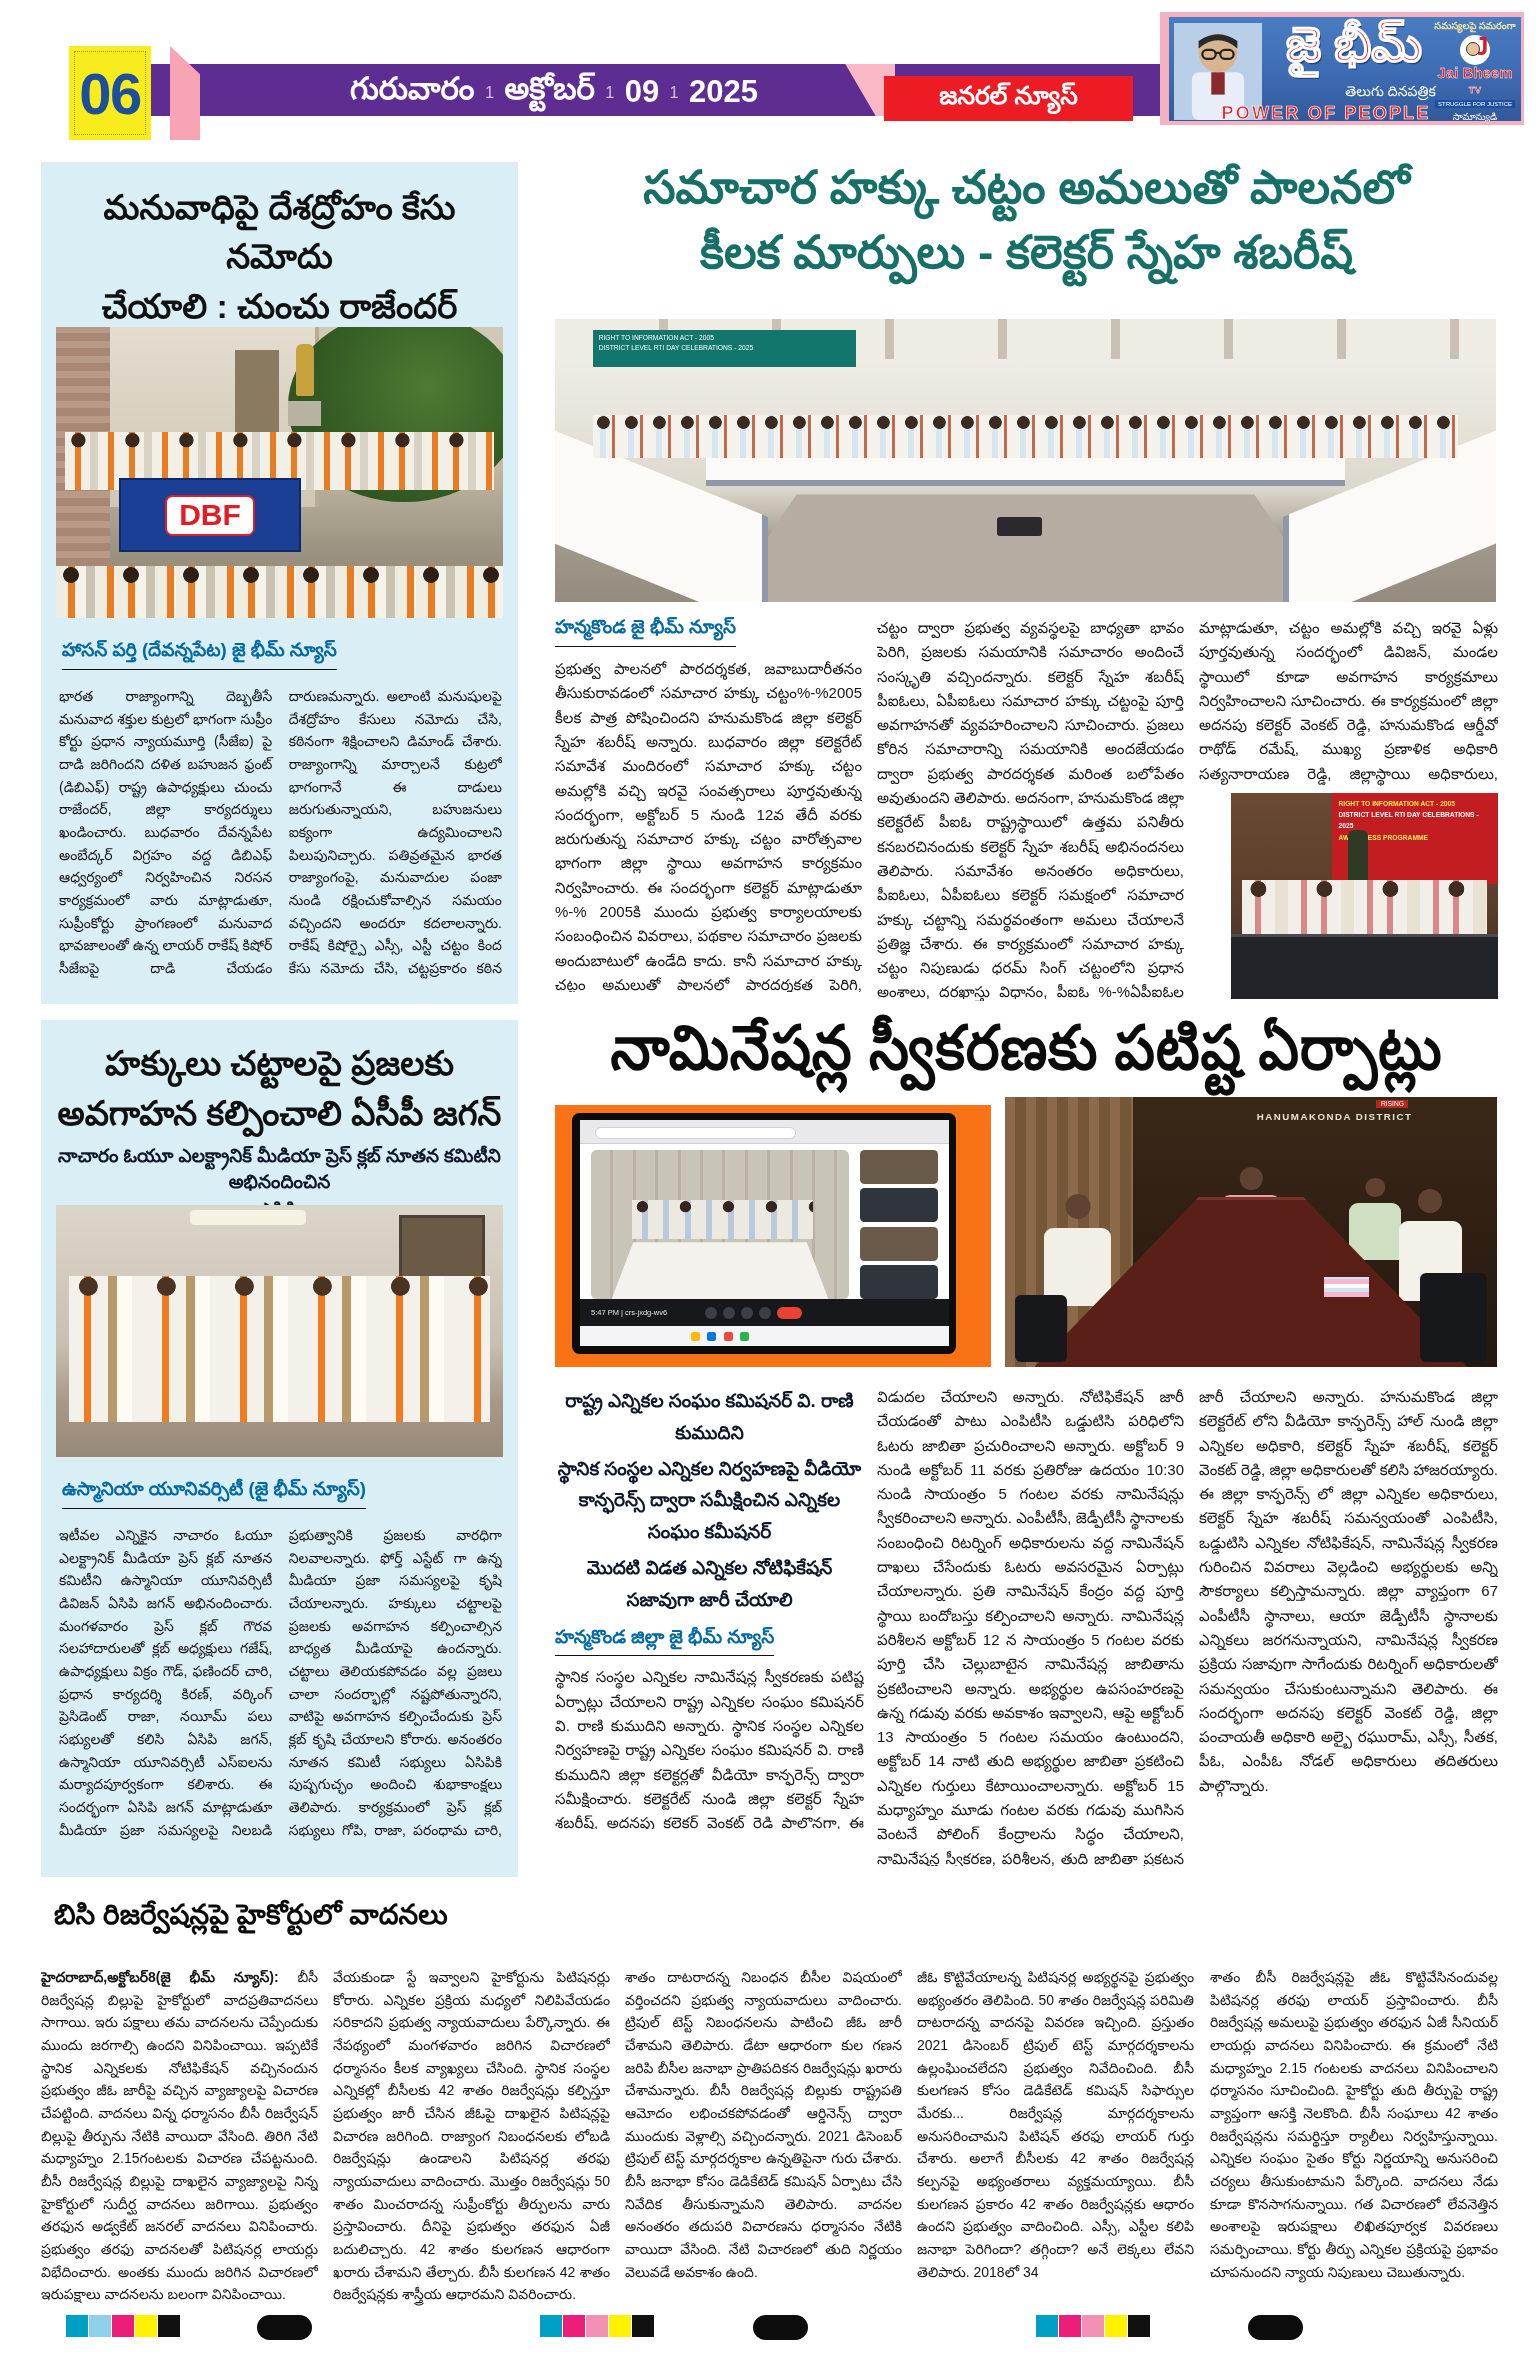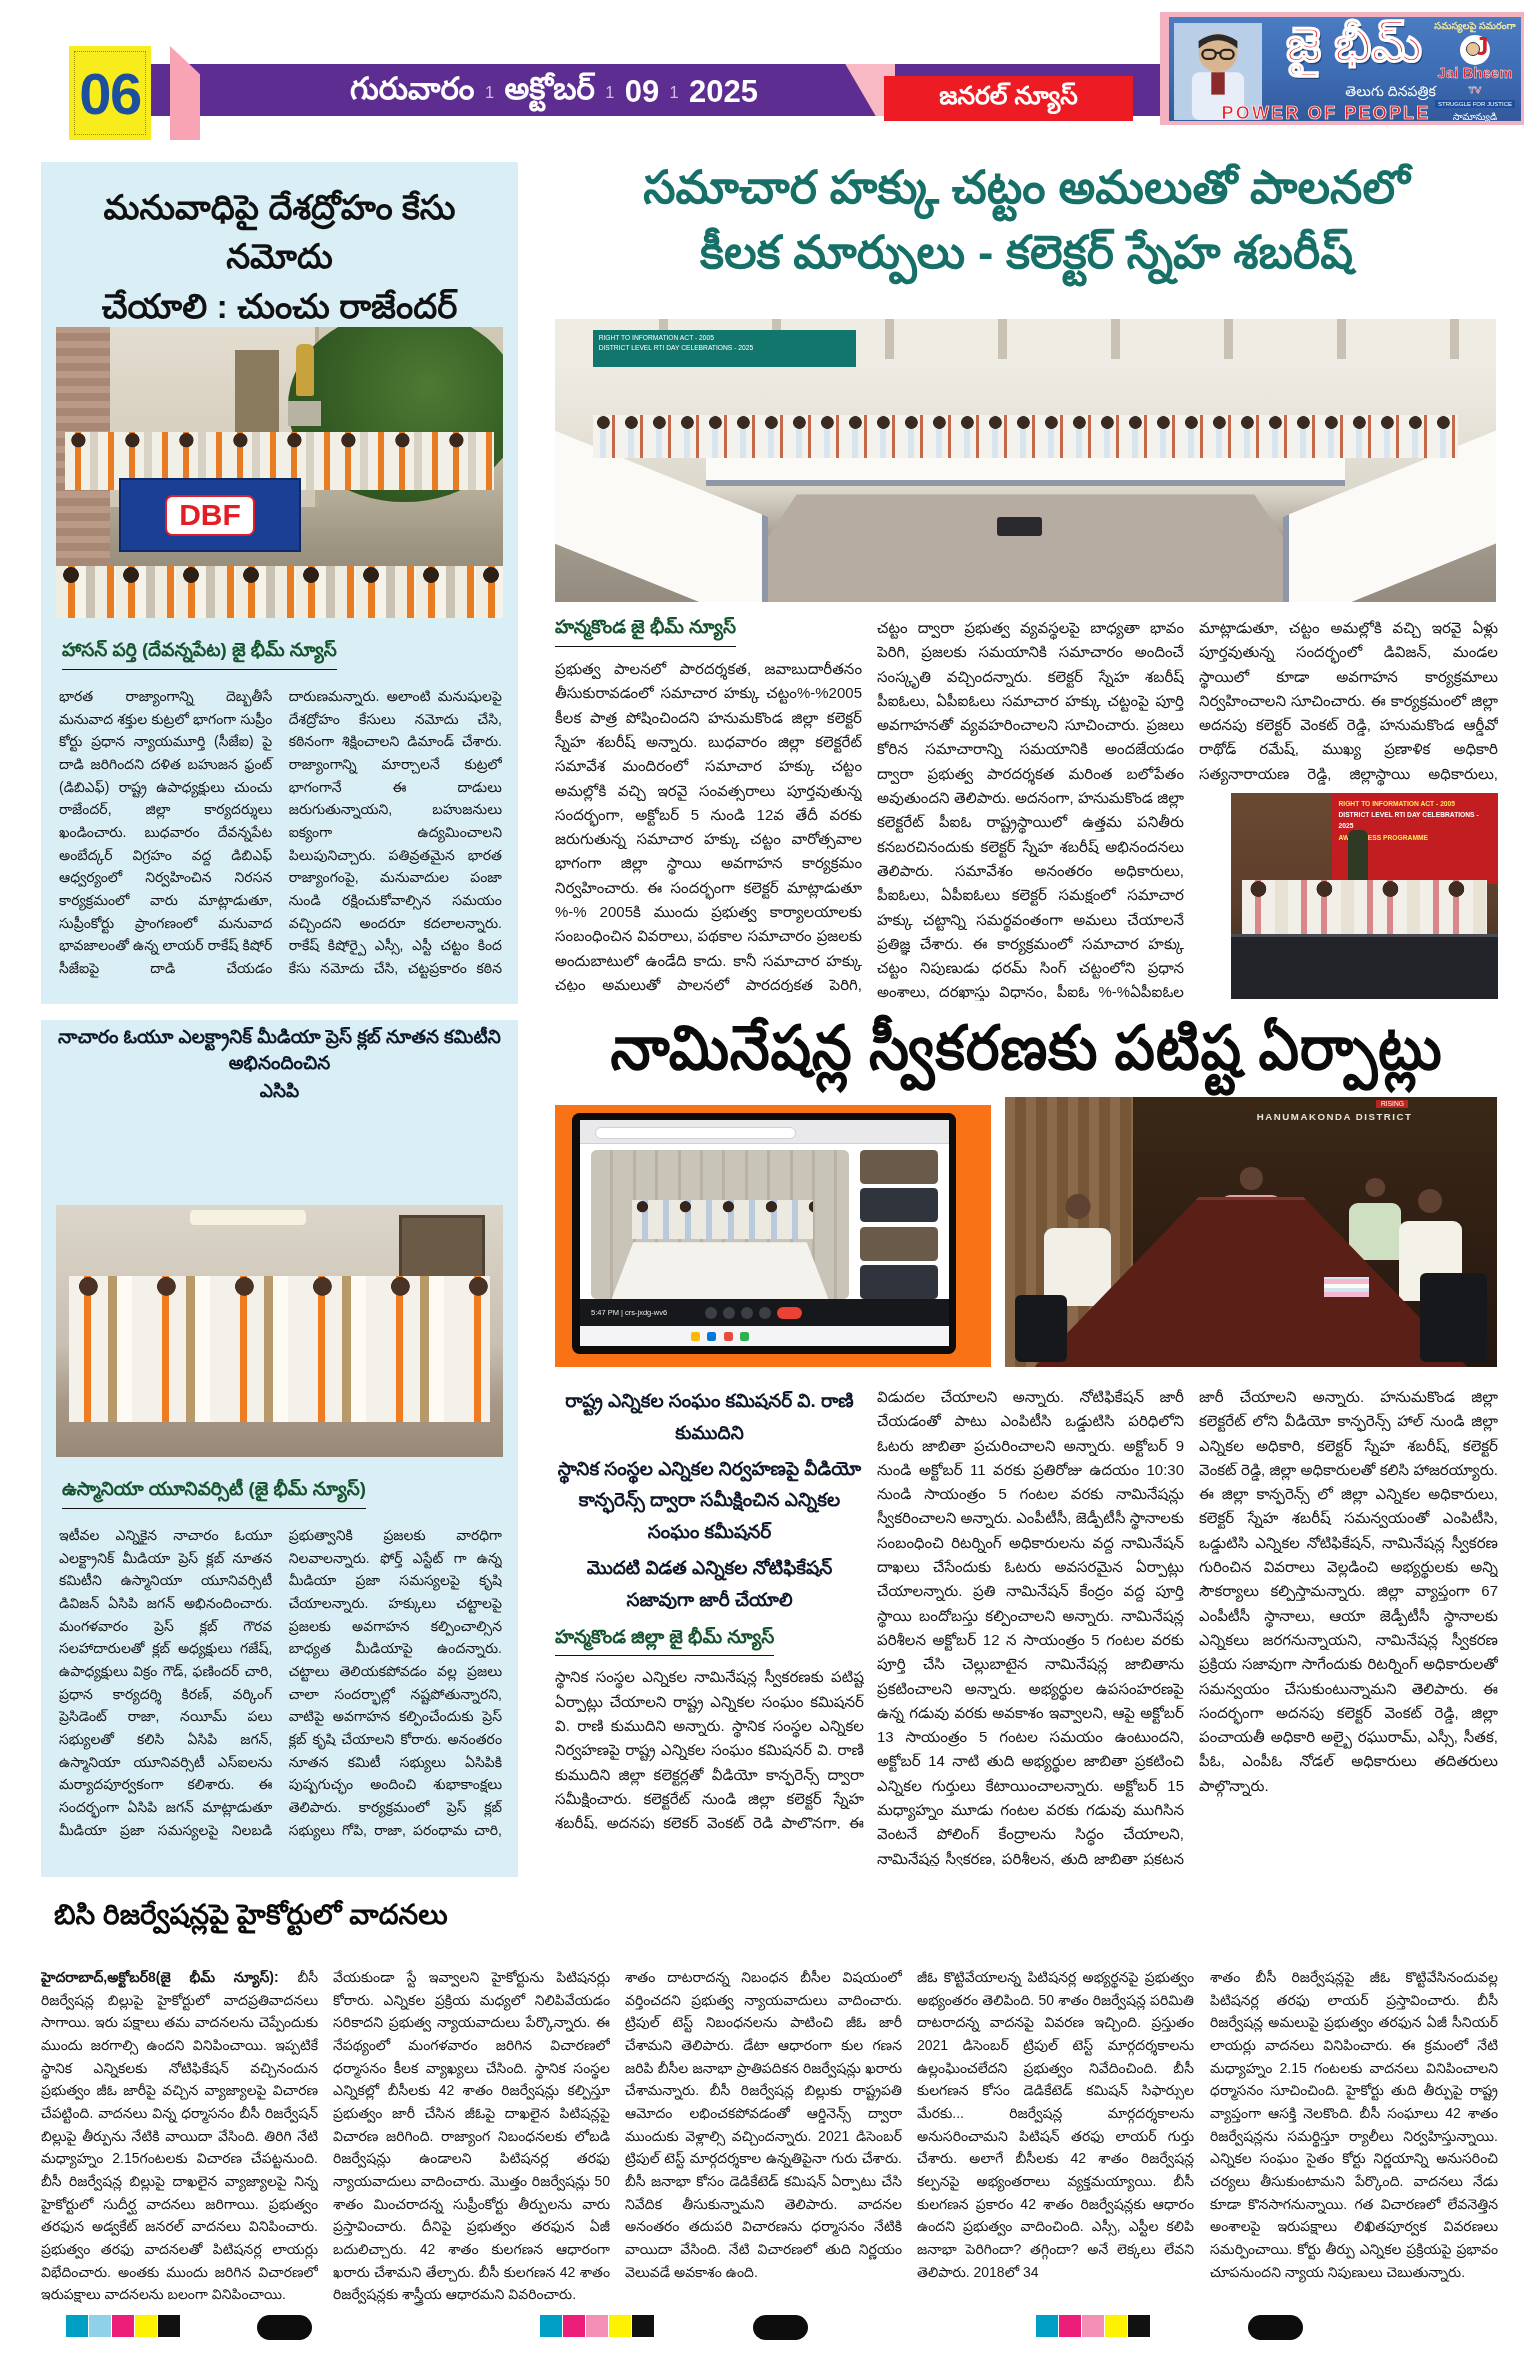--- a/index.html
+++ b/index.html
@@ -38,21 +38,21 @@
   .mh-logo .j{position:absolute;right:1.5px;top:-3px;color:#d21f26;font-size:25px;font-weight:bold;}
   .mh-logo .face{position:absolute;left:6px;top:6.7px;width:12px;height:12px;border-radius:50%;background:#e8c49a;border:1.5px solid #333;}
   .mh-tv-name{color:#e2232b;font-size:15px;font-weight:bold;-webkit-text-stroke:0.4px #fff;line-height:1;}
   .mh-tv-strip{display:inline-block;background:#1d4f9f;color:#fff;font-size:6px;padding:0.7px 3px;}
   .mh-tv{color:#e2232b;font-weight:bold;font-size:9.7px;}
   .mh-right-bottom{color:#fff;font-size:9.7px;margin-top:2.2px;}
   
   .panel{background:#daeef5;}
   .hl-black{font-weight:bold;color:#111;text-align:center;}
   .sub-blue{color:#0f172a;font-weight:bold;text-align:center;}
-  .byline{font-weight:bold;font-size:18.6px;color:#14532d;display:inline-block;
+  .byline{font-weight:bold;font-size:18.6px;color:#0369a1;display:inline-block;
      border-bottom:1.5px solid #111;padding-bottom:3.7px;}
   .bodytext{font-size:14px;line-height:1.62;text-align:justify;color:#141414;overflow:hidden;}
   .twocol{column-count:2;column-gap:16.4px;}
   
   .photo{overflow:hidden;position:absolute;}
   .heads-row{position:absolute;background-repeat:repeat-x;}
   
   .ph1{background:linear-gradient(180deg,#cfc9b6 0%,#c4bca6 45%,#9d9582 75%,#8a8270 100%);}
   .ph1-bldg{position:absolute;left:0;top:0;width:58%;height:62%;
      background:linear-gradient(180deg,#e3ddd0,#cfc6b4);border-right:4.5px solid #b9ac94;}
@@ -234,20 +234,24 @@
            background-size:60px 100%;"></div>
     </div>
 
     <div style="position:absolute;left:21px;top:477px;">
       <span class="byline">హాసన్ పర్తి (దేవన్నపేట) జై భీమ్ న్యూస్</span>
     </div>
     <div class="bodytext twocol" style="position:absolute;left:18px;top:523px;width:443px;height:307px;">భారత రాజ్యాంగాన్ని దెబ్బతీసే మనువాద శక్తుల కుట్రలో భాగంగా సుప్రీం కోర్టు ప్రధాన న్యాయమూర్తి (సీజేఐ) పై దాడి జరిగిందని దళిత బహుజన ఫ్రంట్ (డిబిఎఫ్) రాష్ట్ర ఉపాధ్యక్షులు చుంచు రాజేందర్, జిల్లా కార్యదర్శులు ఖండించారు. బుధవారం దేవన్నపేట అంబేద్కర్ విగ్రహం వద్ద డిబిఎఫ్ ఆధ్వర్యంలో నిర్వహించిన నిరసన కార్యక్రమంలో వారు మాట్లాడుతూ, సుప్రీంకోర్టు ప్రాంగణంలో మనువాద భావజాలంతో ఉన్న లాయర్ రాకేష్ కిషోర్ సీజేఐపై దాడి చేయడం దారుణమన్నారు. అలాంటి మనుషులపై దేశద్రోహం కేసులు నమోదు చేసి, కఠినంగా శిక్షించాలని డిమాండ్ చేశారు. రాజ్యాంగాన్ని మార్చాలనే కుట్రలో భాగంగానే ఈ దాడులు జరుగుతున్నాయని, బహుజనులు ఐక్యంగా ఉద్యమించాలని పిలుపునిచ్చారు. పతివ్రతమైన భారత రాజ్యాంగంపై, మనువాదుల పంజా నుండి రక్షించుకోవాల్సిన సమయం వచ్చిందని అంద‌రూ కదలాలన్నారు. రాకేష్ కిషోర్పై ఎస్సీ, ఎస్టీ చట్టం కింద కేసు నమోదు చేసి, చట్టప్రకారం కఠిన చర్యలు తీసుకోవాలని డిమాండ్ చేశారు. ఈ కార్యక్రమంలో డిబిఎఫ్ 6వ డివిజన్ అధ్యక్షులు జనపతి కిరణ్, రత్న సంఘ నాయకులు పోలీసెల్లి నరేందర్, డివిజన్ నాయకులు సుందర్, రాజా, మంచు కృష్ణ, పవన్ రాజా, కుమారస్వామి, సందీప్ పాల్సన్, చంటి, సురేష్ తదితరులు పాల్గొన్నారు.</div>
   </div>
 
   <div class="abs panel" style="left:41px;top:1020px;width:477px;height:857px;">
+    <div class="hl-black" style="font-size:34px;line-height:1.45;padding:19.4px 10.4px 1.5px;">
+      <div>హక్కులు చట్టాలపై ప్రజలకు</div>
+      <div>అవగాహన కల్పించాలి ఏసీపీ జగన్</div>
+    </div>
     <div class="sub-blue" style="font-size:18.6px;padding:6px 7.5px 1.5px;">నాచారం ఓయూ ఎలక్ట్రానిక్ మీడియా ప్రెస్ క్లబ్ నూతన కమిటీని అభినందించిన</div>
     <div class="sub-blue" style="font-size:18.6px;padding:0 7.5px 9px;">ఎసిపి</div>
 
     <div class="photo ph6" style="left:15px;top:185px;width:447px;height:252px;">
       <div class="ph6-light"></div>
       <div class="ph6-door"></div>
       <div class="heads-row ph6-heads"></div>
     </div>
 
     <div style="position:absolute;left:21px;top:458px;">

